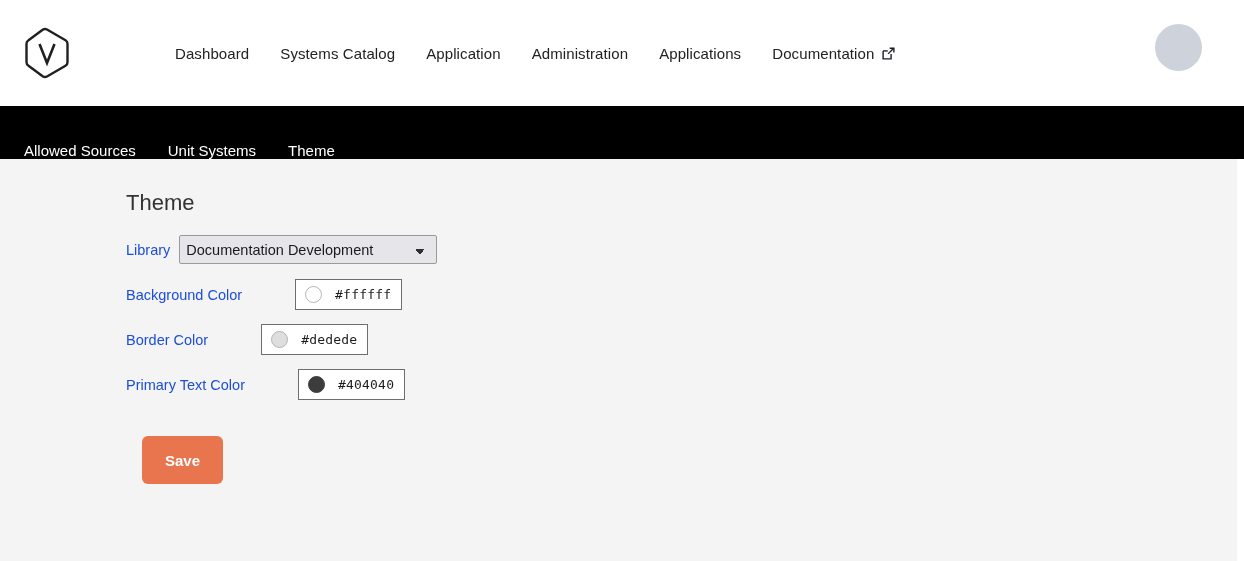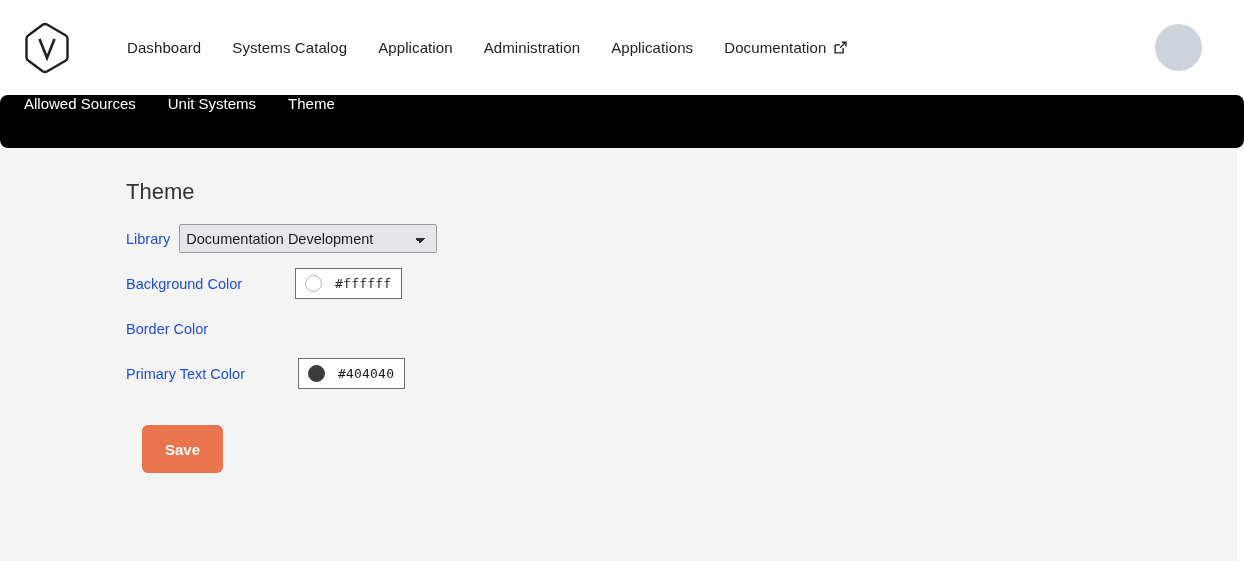--- a/index.html
+++ b/index.html
@@ -10,27 +10,28 @@
     width: 1244px;
     height: 561px;
     background: #ffffff;
     font-family: "Liberation Sans", sans-serif;
     overflow: hidden;
     position: relative;
   }
 
   
   .topbar {
-    height: 95px;
+    height: 106px;
     background: #ffffff;
     display: flex;
     align-items: center;
     padding: 0 0 0 24px;
     box-sizing: border-box;
     position: relative;
+    gap: 48px;
   }
   .brand-logo {
     width: 46px;
     height: 52px;
     flex: 0 0 auto;
     display: block;
   }
   .topnav {
     display: flex;
     align-items: center;
@@ -64,24 +65,23 @@
     height: 47px;
     border-radius: 50%;
     background: #ced2da;
   }
 
   
   .subbar {
     height: 53px;
     background: #000000;
     display: flex;
-    align-items: flex-start;
+    align-items: flex-end;
     padding-left: 24px;
     box-sizing: border-box;
-    border-radius: 8px;
   }
   .subnav-item {
     color: #ffffff;
     font-size: 15px;
     margin-right: 32px;
     white-space: nowrap;
     cursor: pointer;
   }
 
   
@@ -263,20 +263,24 @@
     <div class="form-row">
       <span class="field-label">Background Color</span>
       <div class="color-field">
         <span class="swatch" style="background:#ffffff"></span>
         <span class="hex-text">#ffffff</span>
       </div>
     </div>
 
     <div class="form-row">
       <span class="field-label">Border Color</span>
+      <div class="color-field">
+        <span class="swatch" style="background:#dedede"></span>
+        <span class="hex-text">#dedede</span>
+      </div>
     </div>
 
     <div class="form-row">
       <span class="field-label">Primary Text Color</span>
       <div class="color-field">
         <span class="swatch" style="background:#3c3c3c;border-color:#3c3c3c"></span>
         <span class="hex-text">#404040</span>
       </div>
     </div>
 

